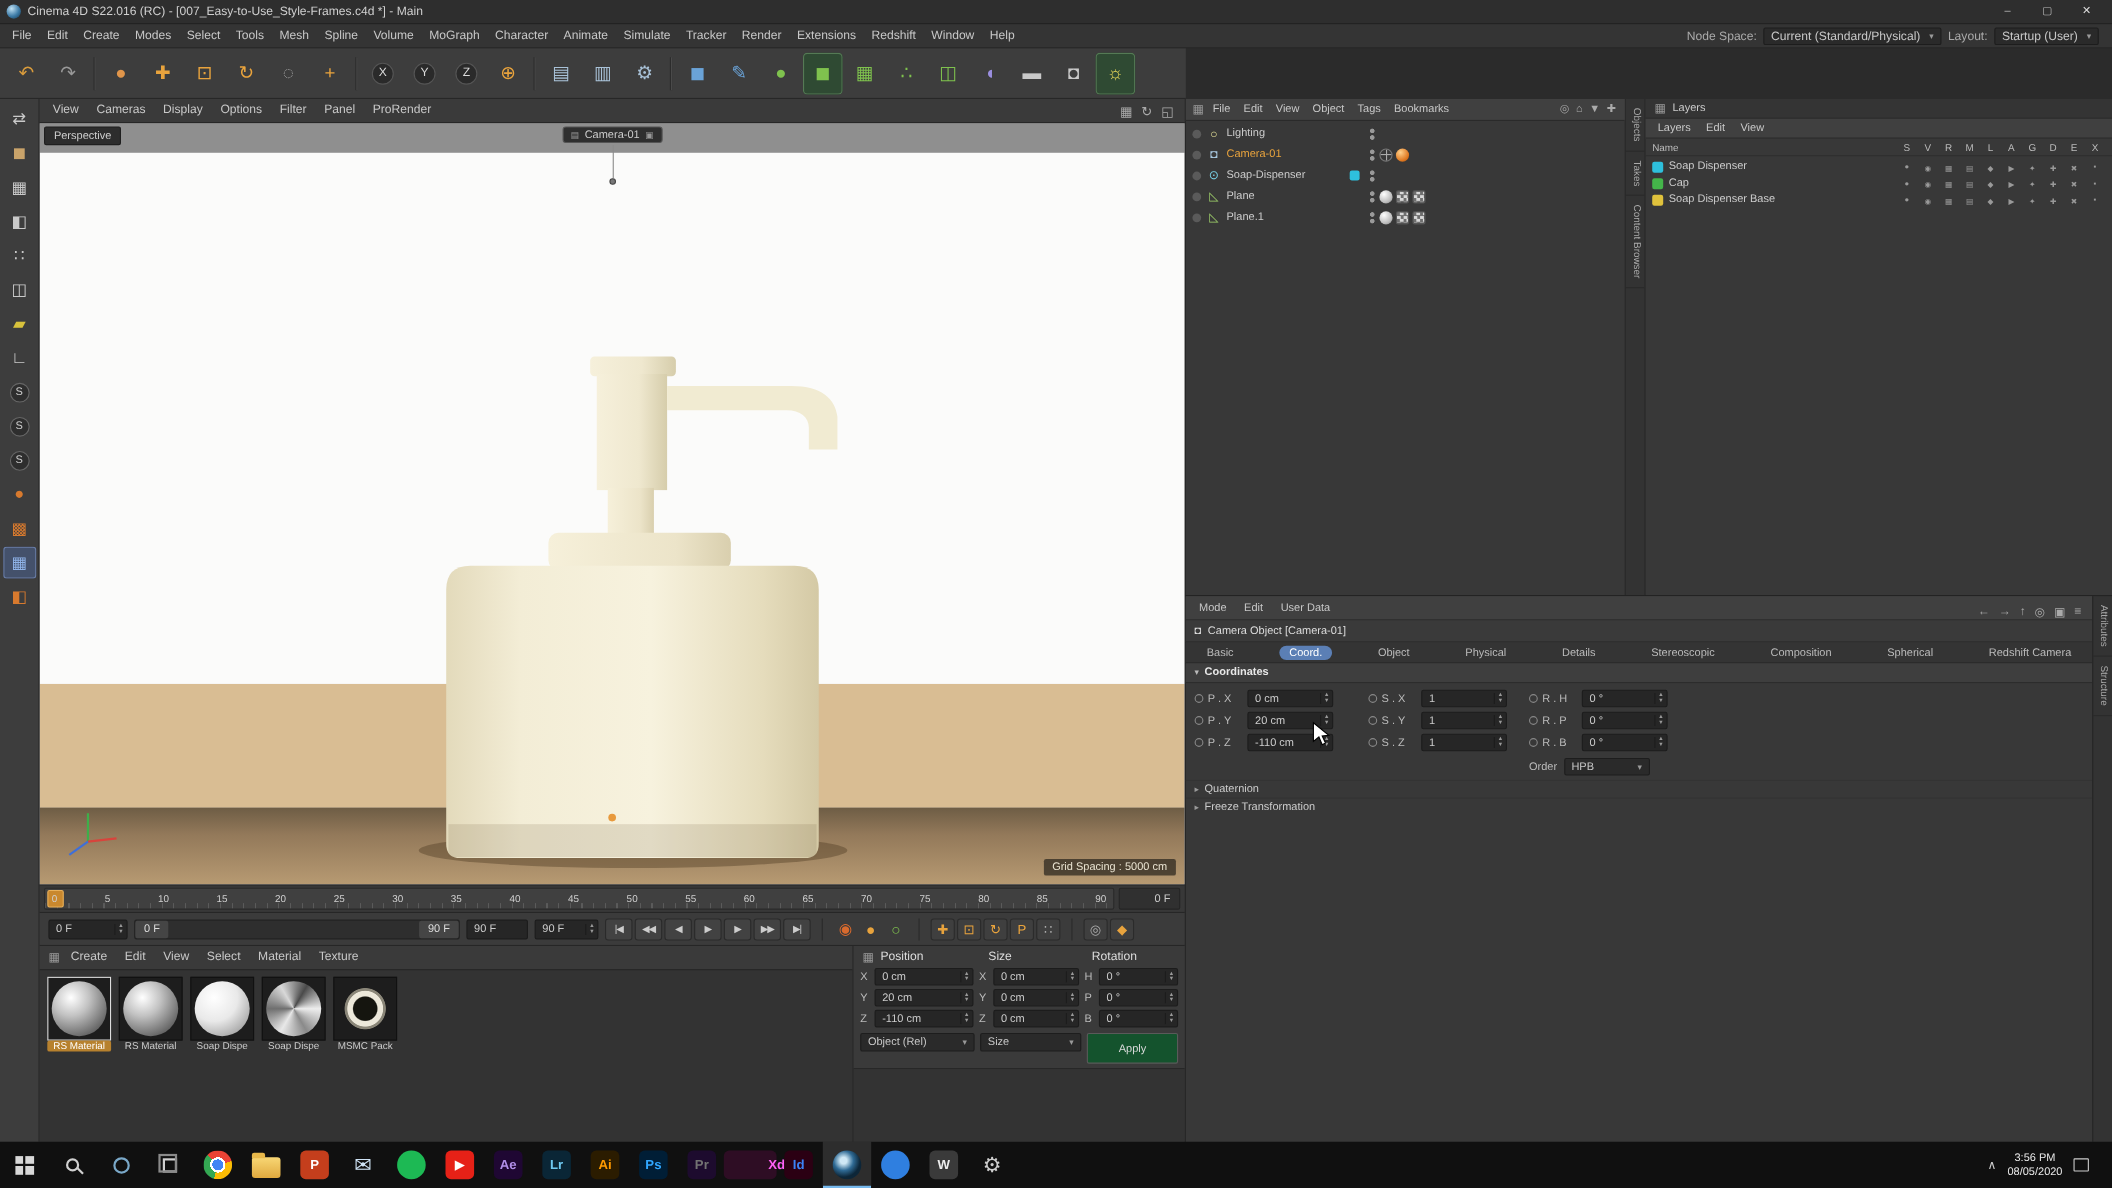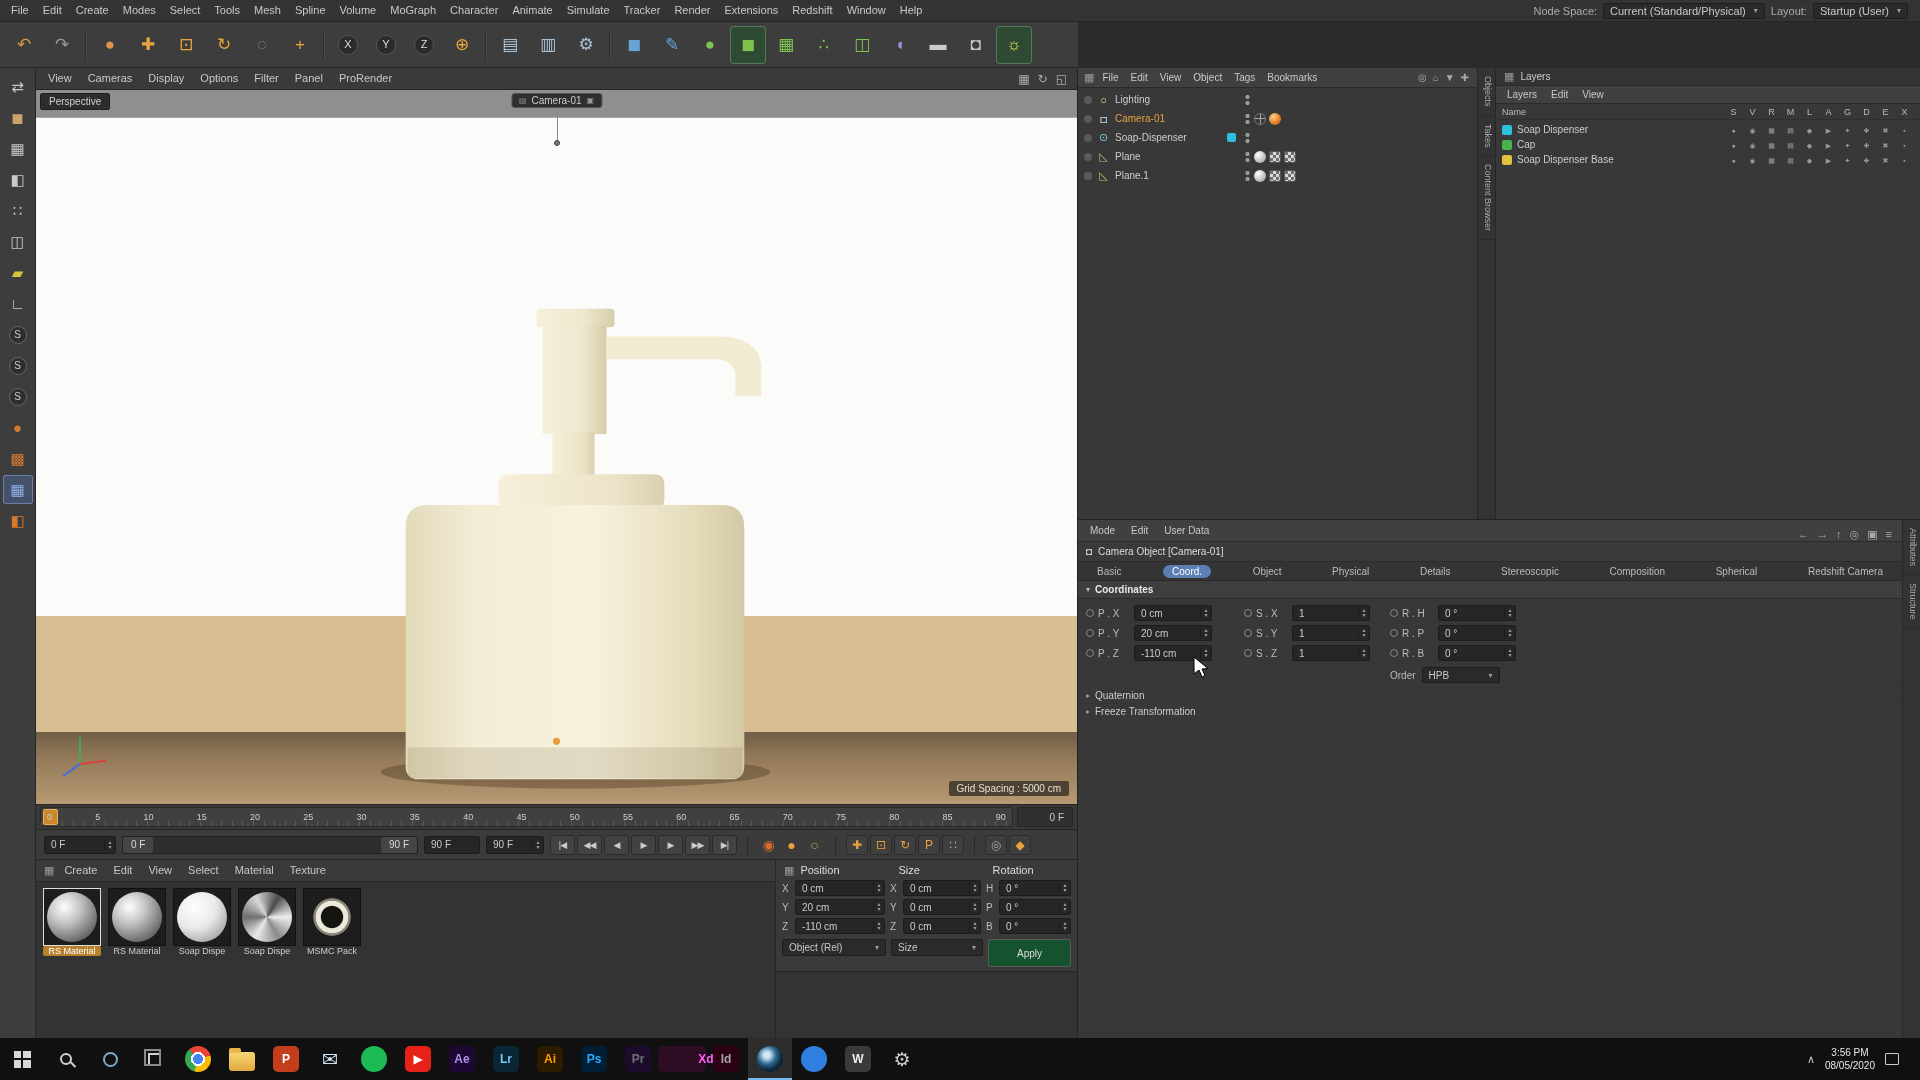--- a/index.html
+++ b/index.html
@@ -216,20 +216,29 @@
   .show-desktop { width:5px; border-left:1px solid #3a3a3a; }
 
   
   .cursor { position:absolute; left:1192px; top:655px; z-index:99; pointer-events:none; }
 </style>
 </head>
 <body>
 
 <div class="app">
 
+  <div class="titlebar">
+    <span class="app-logo"></span>
+    <span class="title-text">Cinema 4D S22.016 (RC) - [007_Easy-to-Use_Style-Frames.c4d *] - Main</span>
+    <span class="win-controls">
+      <span class="win-btn">–</span>
+      <span class="win-btn">▢</span>
+      <span class="win-btn">✕</span>
+    </span>
+  </div>
 
   <div class="menubar">
     <span style="display:flex;">
 
     <span class="menu-item">File</span>
         <span class="menu-item">Edit</span>
         <span class="menu-item">Create</span>
         <span class="menu-item">Modes</span>
         <span class="menu-item">Select</span>
         <span class="menu-item">Tools</span>
@@ -1144,21 +1153,21 @@
         <span class="tb-app" title="photoshop">
           <span class="tb-ic square" style="background: rgb(0, 30, 54); color: rgb(49, 168, 255);">Ps</span>
         </span>
         <span class="tb-app" title="premiere">
           <span class="tb-ic square" style="background: rgb(29, 11, 46); color: #737373;">Pr</span>
         </span>
         <span class="tb-app" title="xd">
           <span class="tb-ic square" style="background: rgb(46, 13, 36); color: rgb(255, 97, 246); padding-left: 48px;">Xd</span>
         </span>
         <span class="tb-app" title="indesign">
-          <span class="tb-ic square" style="background: rgb(43, 0, 19); color: #a3a3a3;">Id</span>
+          <span class="tb-ic square" style="background: rgb(43, 0, 19); color: #3b82f6;">Id</span>
         </span>
         <span class="tb-app active" title="cinema4d">
           <span class="tb-ic c4d"></span>
         </span>
         <span class="tb-app" title="chat">
           <span class="tb-ic circle" style="background: rgb(47, 127, 224);"></span>
         </span>
         <span class="tb-app" title="word">
           <span class="tb-ic square" style="background: rgb(58, 58, 58); color: rgb(238, 238, 238);">W</span>
         </span>

